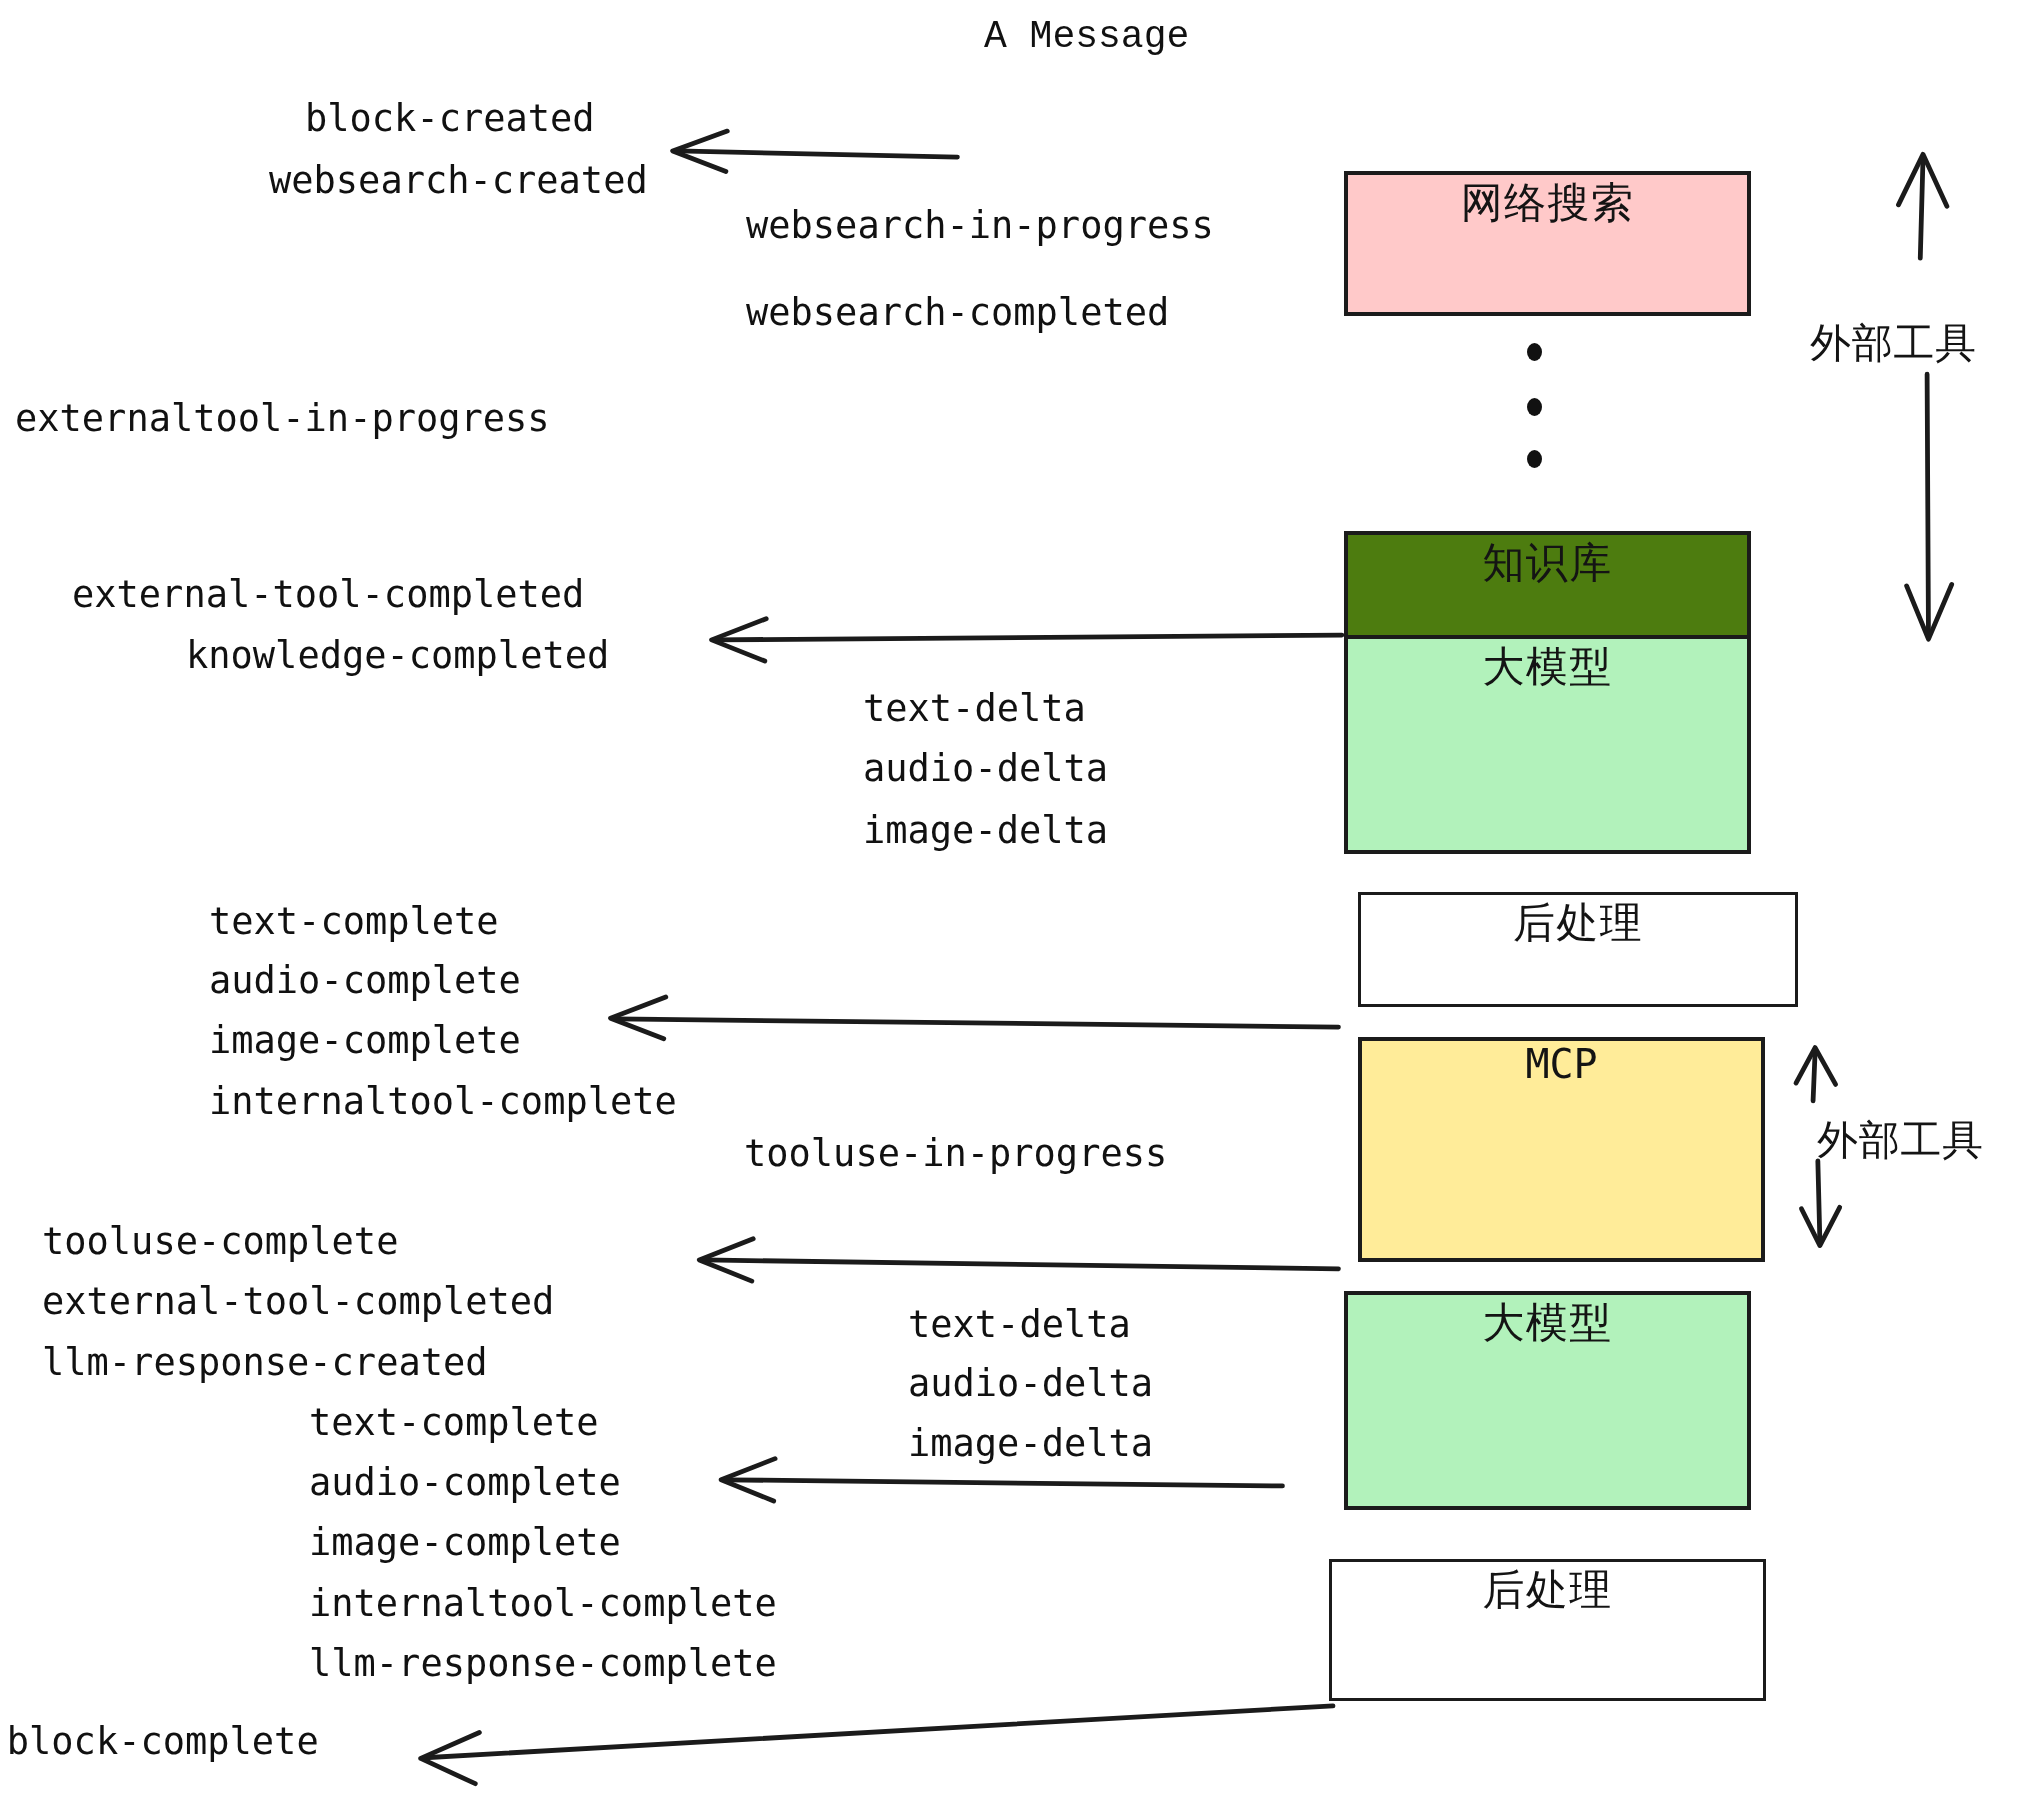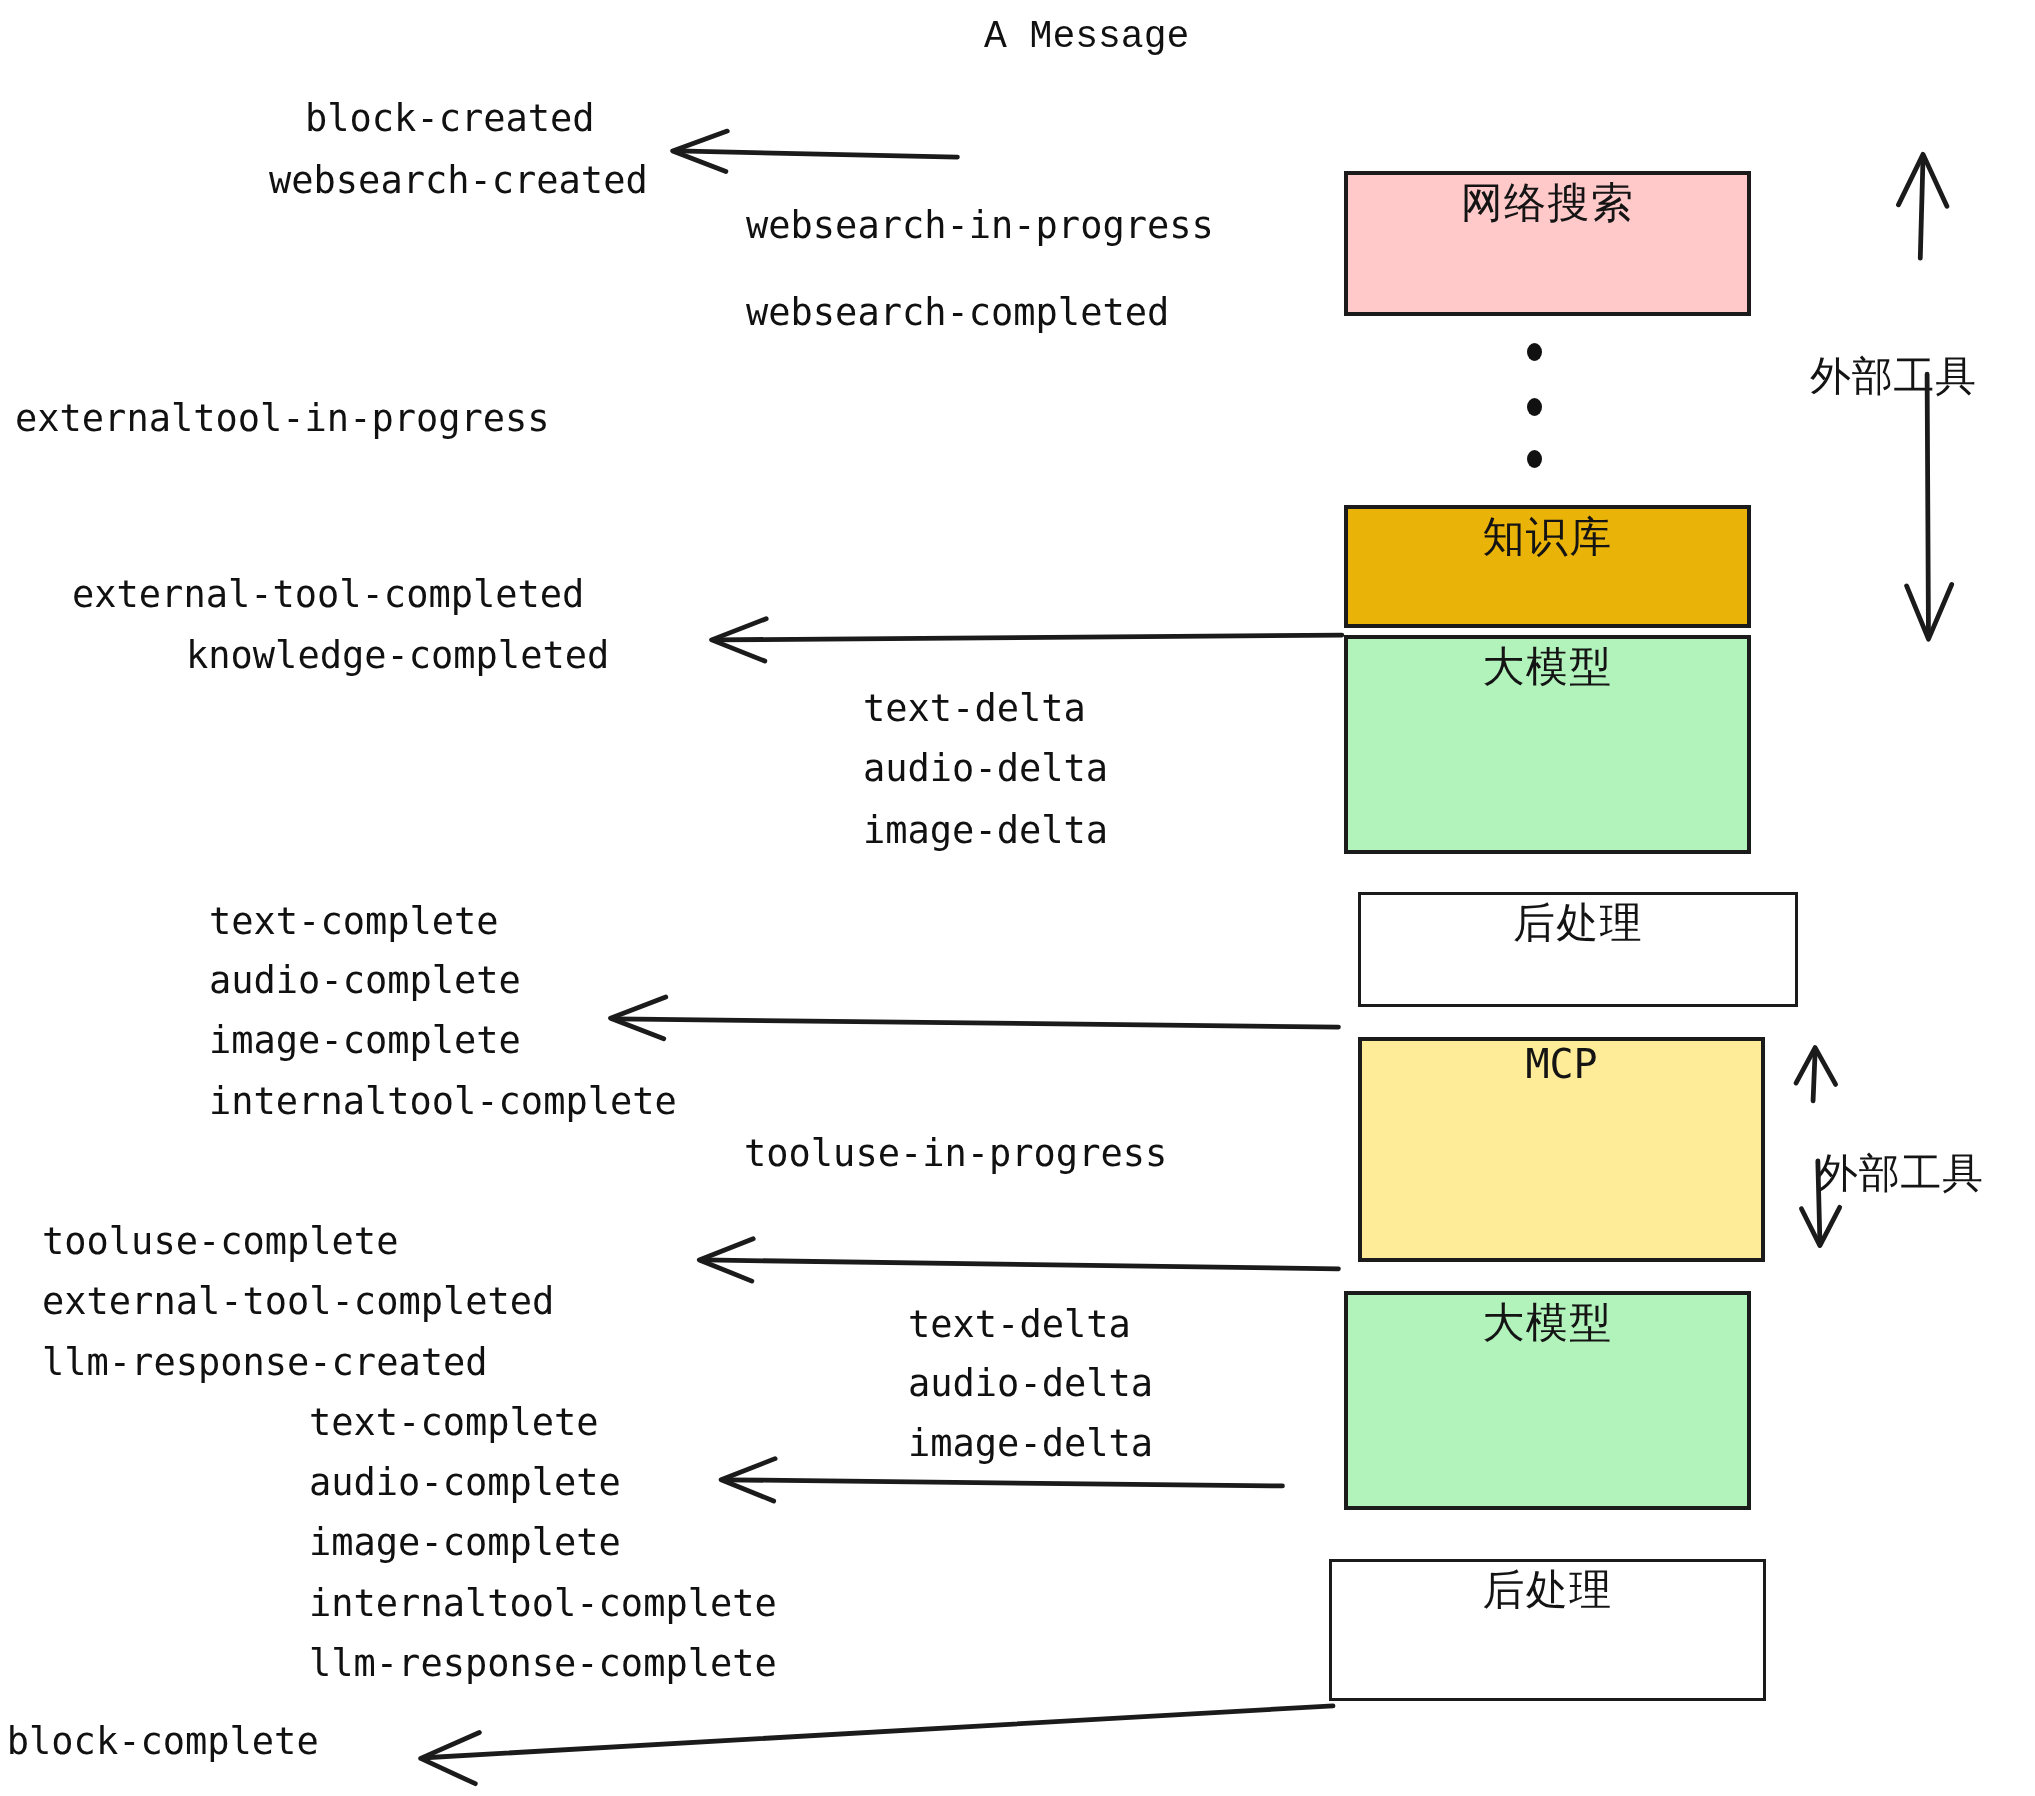--- a/index.html
+++ b/index.html
@@ -48,21 +48,20 @@
     font-size: 40px;
     letter-spacing: 0;
   }
   .sidelabel {
     position: absolute;
     font-family: "DejaVu Sans", sans-serif;
     font-size: 41px;
     color: #141414;
     white-space: nowrap;
     letter-spacing: 0.7px;
-    margin-top: 33px;
   }
   .dot {
     position: absolute;
     width: 15px;
     height: 18px;
     border-radius: 50%;
     background: #111111;
   }
   svg.overlay {
     position: absolute;
@@ -115,21 +114,21 @@
   <div class="evt" style="left:6.8px; top:1723px;">block-complete</div>
 
   <div class="box" style="left:1344px; top:171px; width:407px; height:145px; background:#FFC9C9;">
     <span>网络搜索</span>
   </div>
 
   <div class="dot" style="left:1527px; top:343px;"></div>
   <div class="dot" style="left:1527px; top:398px;"></div>
   <div class="dot" style="left:1527px; top:450px;"></div>
 
-  <div class="box" style="left:1344px; top:505px; width:407px; height:123px; background:#eab308;">
+  <div class="box" style="left:1344px; top:531px; width:407px; height:123px; background:#4d7c0f;">
     <span>知识库</span>
   </div>
 
   <div class="box" style="left:1344px; top:635px; width:407px; height:219px; background:#B2F2BB;">
     <span>大模型</span>
   </div>
 
   <div class="box" style="left:1358px; top:892px; width:440px; height:115px; background:#FFFFFF; border-width:3.4px;">
     <span>后处理</span>
   </div>

